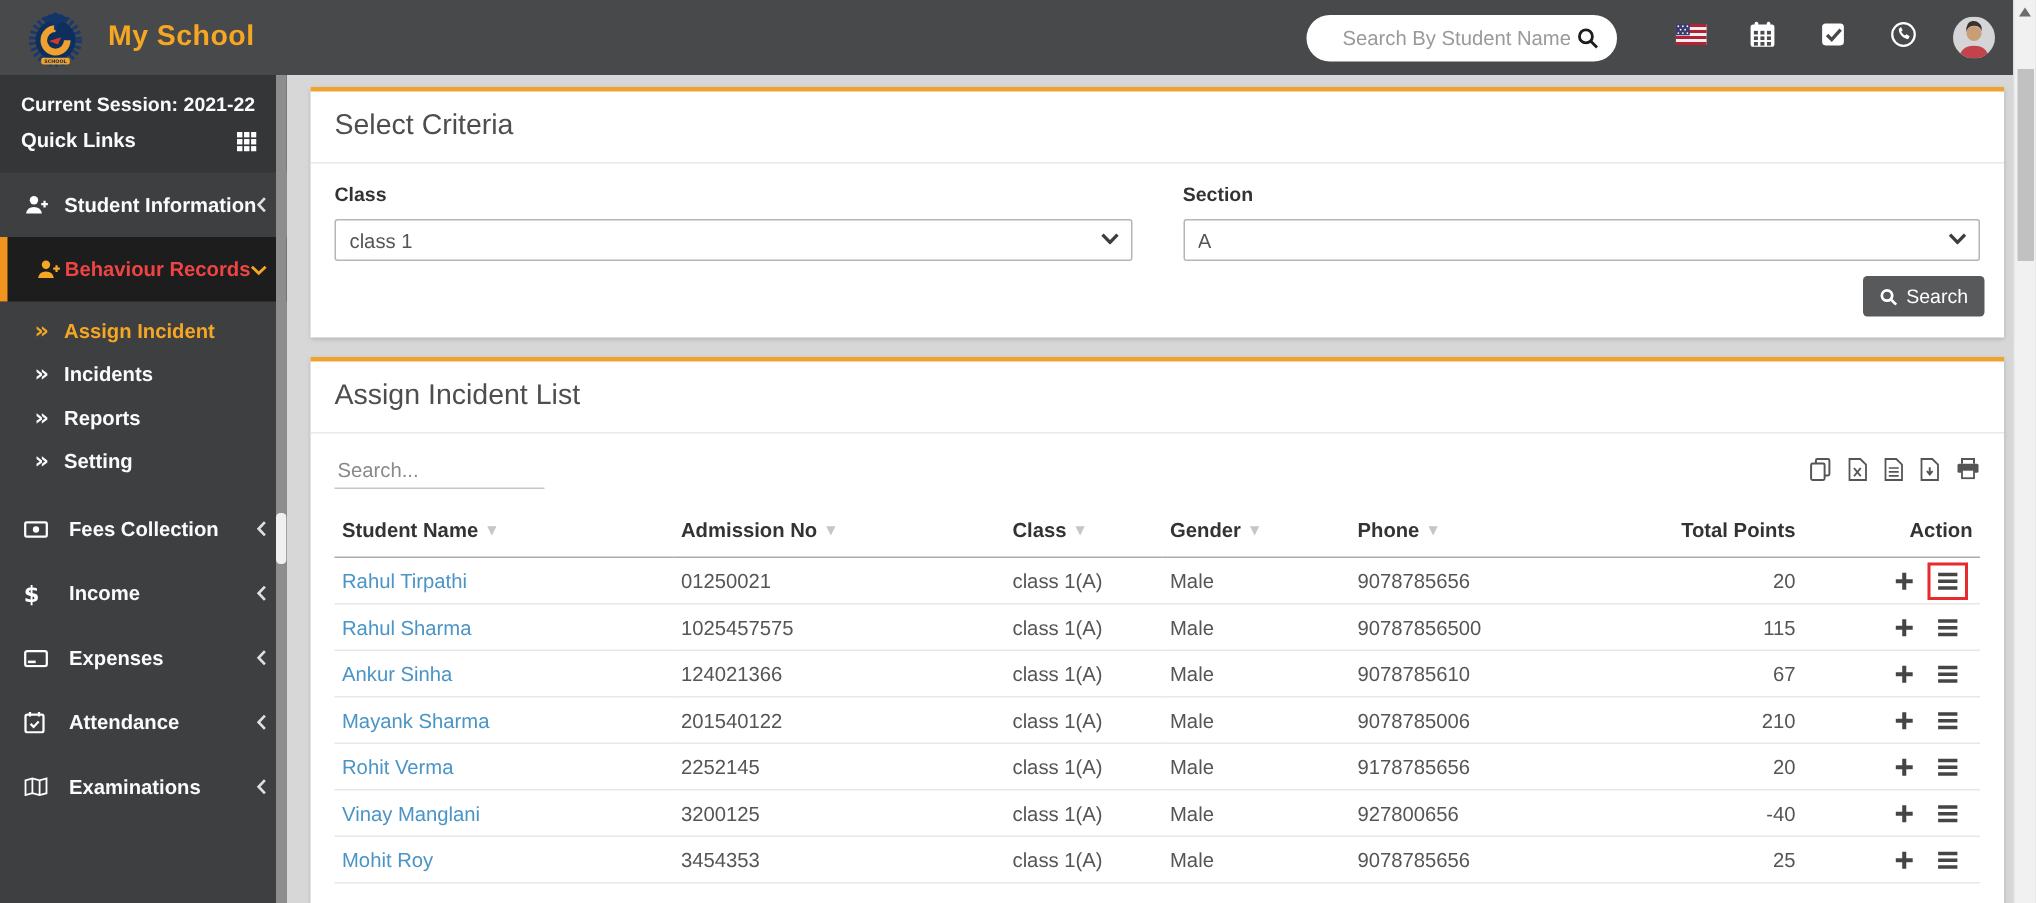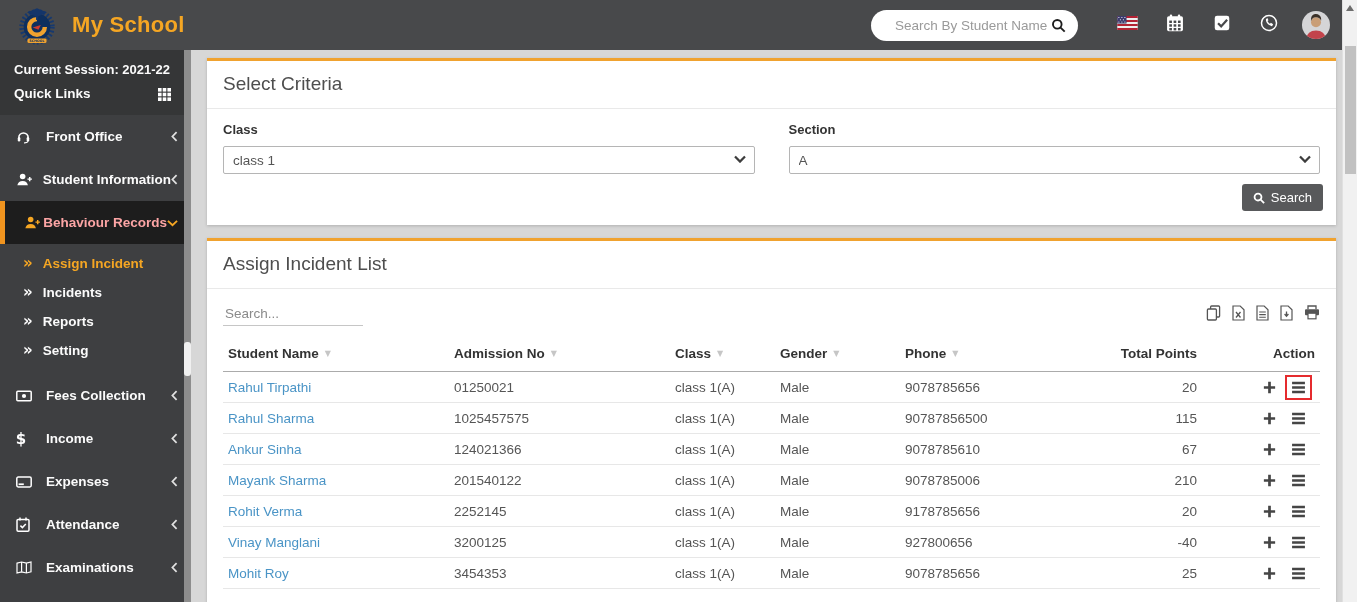--- a/index.html
+++ b/index.html
@@ -3,21 +3,21 @@
 <meta charset="utf-8">
 <style>
   * { box-sizing: border-box; }
   body { margin:0; background:#d7d7d7; font-family:"Liberation Sans","DejaVu Sans",sans-serif; }
   .page { position:relative; width:1357px; height:602px; overflow:hidden; background:#d7d7d7; }
 
   
   .header { position:absolute; left:0; top:0; width:1342px; height:50px; background:#48494b; display:flex; align-items:center; z-index:5; }
   .brand { display:flex; align-items:center; gap:14px; padding-left:16px; }
   .brand-emblem { display:inline-flex; }
-  .brand-name { color:#f5a623; font-size:22px; font-weight:bold; letter-spacing:.3px; }
+  .brand-name { color:#f5a623; font-size:19px; font-weight:bold; letter-spacing:.3px; }
   .header-right { margin-left:auto; display:flex; align-items:center; padding-right:3px; }
   .search-pill { display:flex; align-items:center; background:#fff; border-radius:16px; height:31px; width:207px; padding:0 12px; }
   .search-pill input { border:none; outline:none; flex:1; min-width:0; font-size:13.5px; color:#444; background:transparent; font-family:inherit;margin-left:10px; }
   .search-pill input::placeholder { color:#9a9a9a; }
   .search-pill .s-icon { color:#1d1d1d; display:inline-flex; }
   .hdr-icons { display:flex; align-items:center; }
   .hdr-icon { color:#fff; width:47px; display:inline-flex; justify-content:center; cursor:pointer; }
   .avatar-wrap { width:28px; height:28px; border-radius:50%; overflow:hidden; display:inline-flex; }
 
   
@@ -31,21 +31,21 @@
   .side-scrollbar .sthumb { position:absolute; top:292px; left:0; width:7px; height:34px; background:#f0f0f0; border-radius:3px; }
   .session-block { background:#353637; padding:8px 14px 9px 14px; }
   .session-line { font-size:13px; font-weight:bold; line-height:24px; white-space:nowrap; }
   .quick-links { display:flex; align-items:center; justify-content:space-between; font-size:13.5px; font-weight:bold; line-height:24px; padding-right:6px; }
   .quick-links .ql-icon { color:#fff; display:inline-flex; cursor:pointer; }
   .menu { padding-top:0; }
   .menu-item { height:43px; display:flex; align-items:center; padding:0 13px 0 16px; font-size:13.5px; font-weight:bold; cursor:pointer; color:#fbfbfb; }
   .mi-icon { width:30px; display:inline-flex; color:#fff; }
   .mi-label { flex:1; white-space:nowrap; }
   .mi-chev { display:inline-flex; color:#e0e0e0; }
-  .menu-item.active { background:#1d1d1d; border-left:5px solid #f0941f; padding-left:19px; color:#fca5a5; }
+  .menu-item.active { background:#1d1d1d; border-left:5px solid #f0941f; padding-left:19px; color:#ef4444; }
   .menu-item.active .mi-icon, .menu-item.active .mi-chev { color:#f5a623; }
   .submenu { padding:5px 0 9px 0; }
   .submenu-item { height:29px; display:flex; align-items:center; gap:10px; padding-left:23px; font-size:13.5px; font-weight:bold; color:#fbfbfb; cursor:pointer; }
   .submenu-item .sub-arrow { font-family:"DejaVu Sans",sans-serif; font-size:15px; line-height:1; }
   .submenu-item.active { color:#f5a623; }
 
   
   .main { position:absolute; left:191px; top:50px; width:1151px; height:552px; padding:8px 6px 0 16px; overflow:hidden; }
   .card { background:#fff; border-top:3px solid #f0a22f; box-shadow:0 1px 3px rgba(0,0,0,.18); }
   .card-title { font-size:19px; color:#4e4e4e; padding:12px 16px 13px 16px; border-bottom:1px solid #e9e9e9; }
@@ -193,36 +193,20 @@
                 <rect x="9.4" y="4.7" width="3.6" height="3.6"></rect>
                 <rect x="0" y="9.4" width="3.6" height="3.6"></rect>
                 <rect x="4.7" y="9.4" width="3.6" height="3.6"></rect>
                 <rect x="9.4" y="9.4" width="3.6" height="3.6"></rect>
               </g>
             </svg>
           </span>
       </div>
     </div>
     <div class="menu" id="sidebar-menu">
-        <div class="menu-item">
-          <span class="mi-icon">
-            <svg viewBox="0 0 16 16" width="15" height="15">
-              <path d="M3 9.2 a5 5 0 0 1 10 0" fill="none" stroke="currentColor" stroke-width="1.7"></path>
-              <rect x="1.9" y="8.6" width="2.7" height="4.6" rx="1.3" fill="currentColor"></rect>
-              <rect x="11.4" y="8.6" width="2.7" height="4.6" rx="1.3" fill="currentColor"></rect>
-              <path d="M13 13.2 a4.5 3 0 0 1 -4.4 1.6" fill="none" stroke="currentColor" stroke-width="1.3"></path>
-            </svg>
-          </span>
-          <span class="mi-label">Front Office</span>
-          <span class="mi-chev">
-            <svg viewBox="0 0 8 12" width="7" height="11">
-              <path d="M6.4 1 L1.6 6 L6.4 11" fill="none" stroke="currentColor" stroke-width="2"></path>
-            </svg>
-          </span>
-        </div>
         <div class="menu-item">
           <span class="mi-icon">
             <svg viewBox="0 0 18 14" width="17" height="13">
               <circle cx="7" cy="3.8" r="3" fill="currentColor"></circle>
               <path d="M1.3 13.2 q1 -4.6 5.7 -4.6 q4.7 0 5.7 4.6 z" fill="currentColor"></path>
               <path d="M14.6 4.2 v4.8 M12.2 6.6 h4.8" stroke="currentColor" stroke-width="1.6" fill="none"></path>
             </svg>
           </span>
           <span class="mi-label">Student Information</span>
           <span class="mi-chev">

